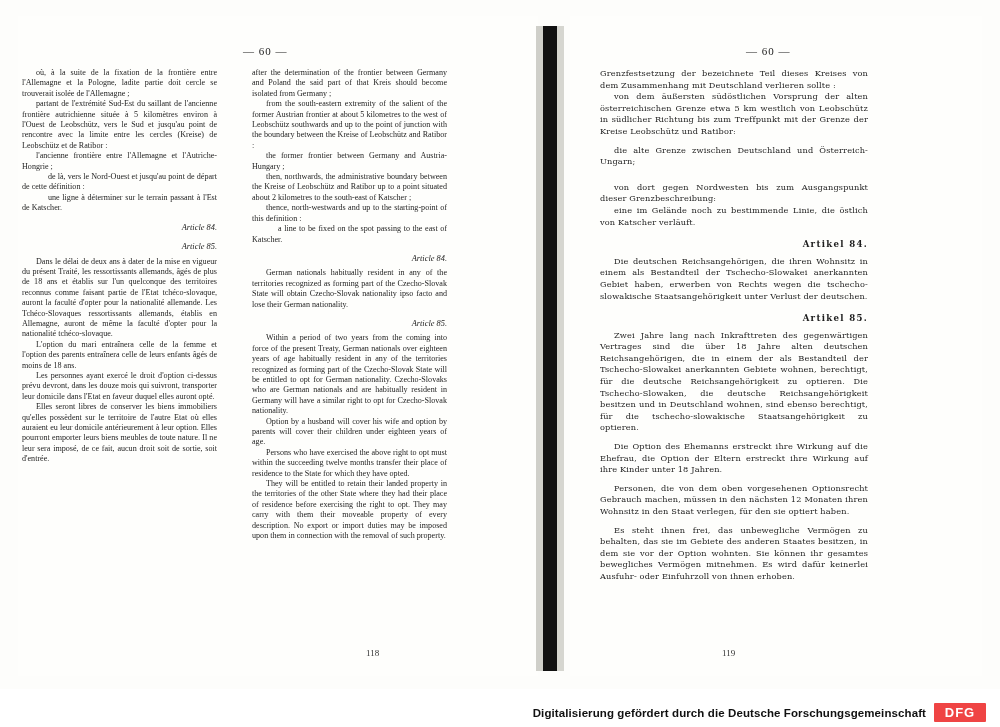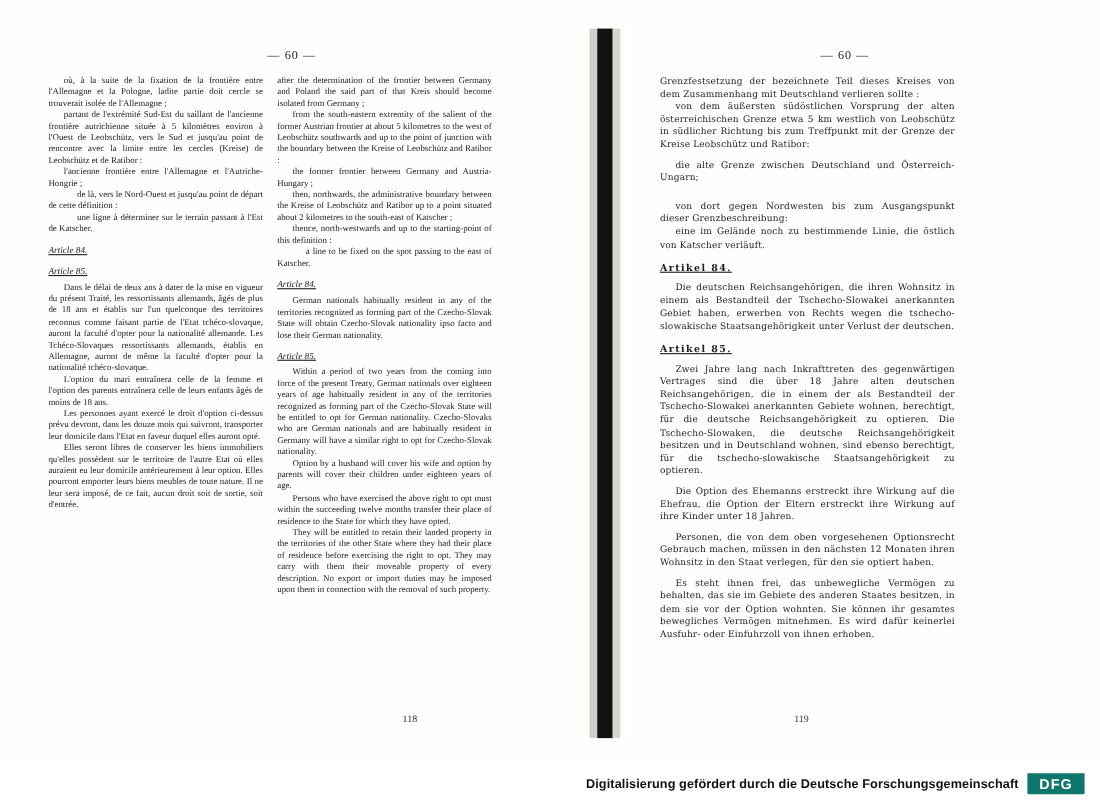--- a/index.html
+++ b/index.html
@@ -81,44 +81,43 @@
 
   
   .col {
     position: absolute;
     text-align: justify;
     font-size: 8.1px;
     line-height: 10.4px;
     color: #1d1d1d;
     hyphens: manual;
   }
-  #col-fr { top: 68px; left: 44px; width: 195px; }
+  #col-fr { top: 68px; left: 22px; width: 195px; }
   #col-en { top: 68px; left: 252px; width: 195px; }
   #col-de {
     top: 68px; left: 600px; width: 268px;
     font-family: "DejaVu Serif", serif;
     font-size: 8.2px;
     line-height: 11.6px;
     letter-spacing: 0.15px;
   }
 
   .col p {
     margin: 0 0 0 0;
     text-indent: 14px;
   }
   .col p.noind { text-indent: 0; }
   .col p.deep { text-indent: 26px; }
 
   .art-head {
-    text-align: left;
+    text-align: right;
     font-style: italic;
     font-size: 8.4px;
     margin: 9px 0 4px 0;
     text-indent: 0;
-    text-decoration: underline;
   }
   #col-de .art-head {
     font-style: normal;
     font-weight: bold;
     letter-spacing: 1.3px;
     font-size: 8.6px;
     margin: 11px 0 5px 0;
   }
   .spacer { height: 7px; }
 
@@ -142,21 +141,21 @@
     color: #111111;
     letter-spacing: 0.1px;
     margin-top: 17px;
   }
   .dfg-logo {
     position: absolute;
     right: 14px;
     bottom: 5px;
     width: 52px;
     height: 19px;
-    background: #0f766e;
+    background: #ef4444;
     color: #ffffff;
     font-family: "Liberation Sans", sans-serif;
     font-weight: bold;
     font-size: 13px;
     letter-spacing: 1px;
     text-align: center;
     line-height: 19px;
     border-radius: 1px;
   }
 </style>

